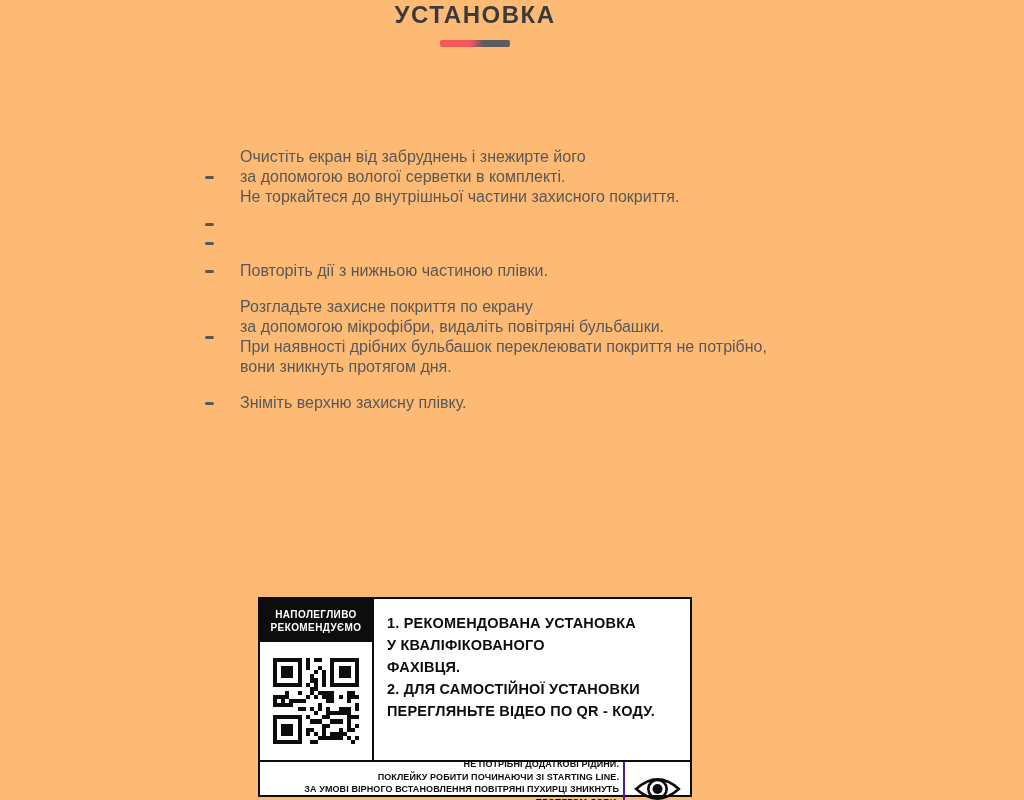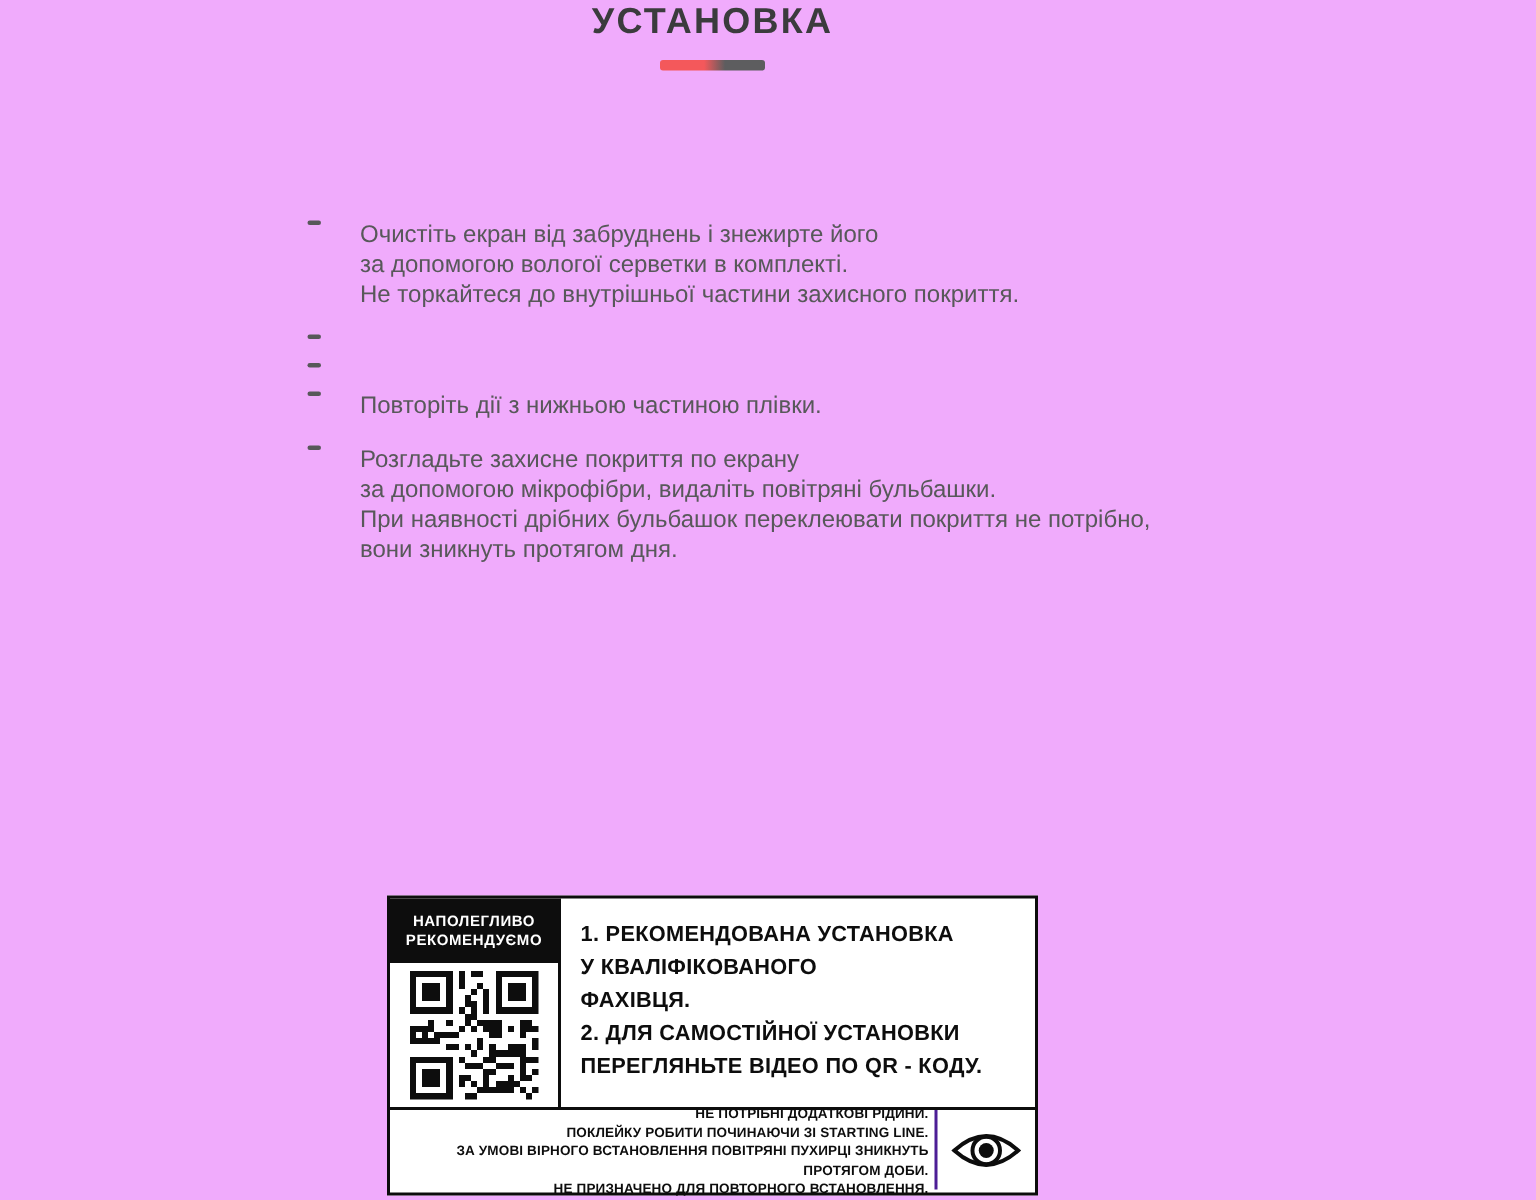--- a/index.html
+++ b/index.html
@@ -1,53 +1,53 @@
 <!DOCTYPE html>
 <html><head>
 <meta charset="utf-8">
 <style>
   * { margin:0; padding:0; box-sizing:border-box; }
   html,body { background:#ffffff; }
   body {
     width:1024px; height:800px; position:relative; overflow:hidden;
     font-family:"Liberation Sans","DejaVu Sans",sans-serif;
   }
-  .page { position:absolute; inset:0; background:#f0abfc; }
+  .page { position:absolute; inset:0; background:#fdba74; }
 
   
   .page-title {
     position:absolute; top:1px; left:0; width:950px;
     text-align:center; font-size:24px; font-weight:600;
     letter-spacing:1.5px; color:#3b3b3d;
   }
   .title-divider {
     position:absolute; top:40px; left:440px; width:70px; height:7px;
     border-radius:2px;
   }
 
   
   .instructions {
     position:absolute; top:147px; left:205px; width:660px;
     list-style:none; display:flex; flex-direction:column; gap:16px;
   }
-  .item { display:flex; align-items:flex-start; }
+  .item { display:flex; align-items:center; }
   .dash {
     flex:0 0 auto; width:9px; height:3px; border-radius:1.5px;
     background:#58585a; margin-right:26px;
   }
   .item .text {
     font-size:16px; line-height:20px; color:#58585a; white-space:pre-line;
   }
 
   
   .rec-box {
     position:absolute; top:597px; left:258px; width:434px; height:200px;
     border:2px solid #0d0d0d; background:#fff;
   }
-  .rb-top { display:flex; height:141px; border-bottom:2px solid #0d0d0d; }
+  .rb-top { display:flex; height:163px; border-bottom:2px solid #0d0d0d; }
   .rb-left {
     width:114px; flex:0 0 auto; border-right:2px solid #0d0d0d;
     display:flex; flex-direction:column;
   }
   .rb-header {
     background:#0d0d0d; color:#ffffff; text-align:center;
     font-size:10px; font-weight:bold; line-height:13px;
     letter-spacing:0.4px; padding:9px 2px 8px; white-space:pre-line;
   }
   .rb-qr { flex:1; display:flex; align-items:center; justify-content:center; }
@@ -97,20 +97,24 @@
       <li class="item">
         <span class="dash"></span>
         <div class="text">Повторіть дії з нижньою частиною плівки.</div>
       </li>
       <li class="item">
         <span class="dash"></span>
         <div class="text">Розгладьте захисне покриття по екрану
 за допомогою мікрофібри, видаліть повітряні бульбашки.
 При наявності дрібних бульбашок переклеювати покриття не потрібно,
 вони зникнуть протягом дня.</div>
+      </li>
+      <li class="item">
+        <span class="dash"></span>
+        <div class="text">Зніміть верхню захисну плівку.</div>
       </li>
     </ul>
 
   <div class="rec-box">
     <div class="rb-top">
       <div class="rb-left">
         <div class="rb-header">НАПОЛЕГЛИВО
 РЕКОМЕНДУЄМО</div>
         <div class="rb-qr">
           <svg id="qr-svg" width="86" height="86" viewBox="0 0 21 21" shape-rendering="crispEdges">

